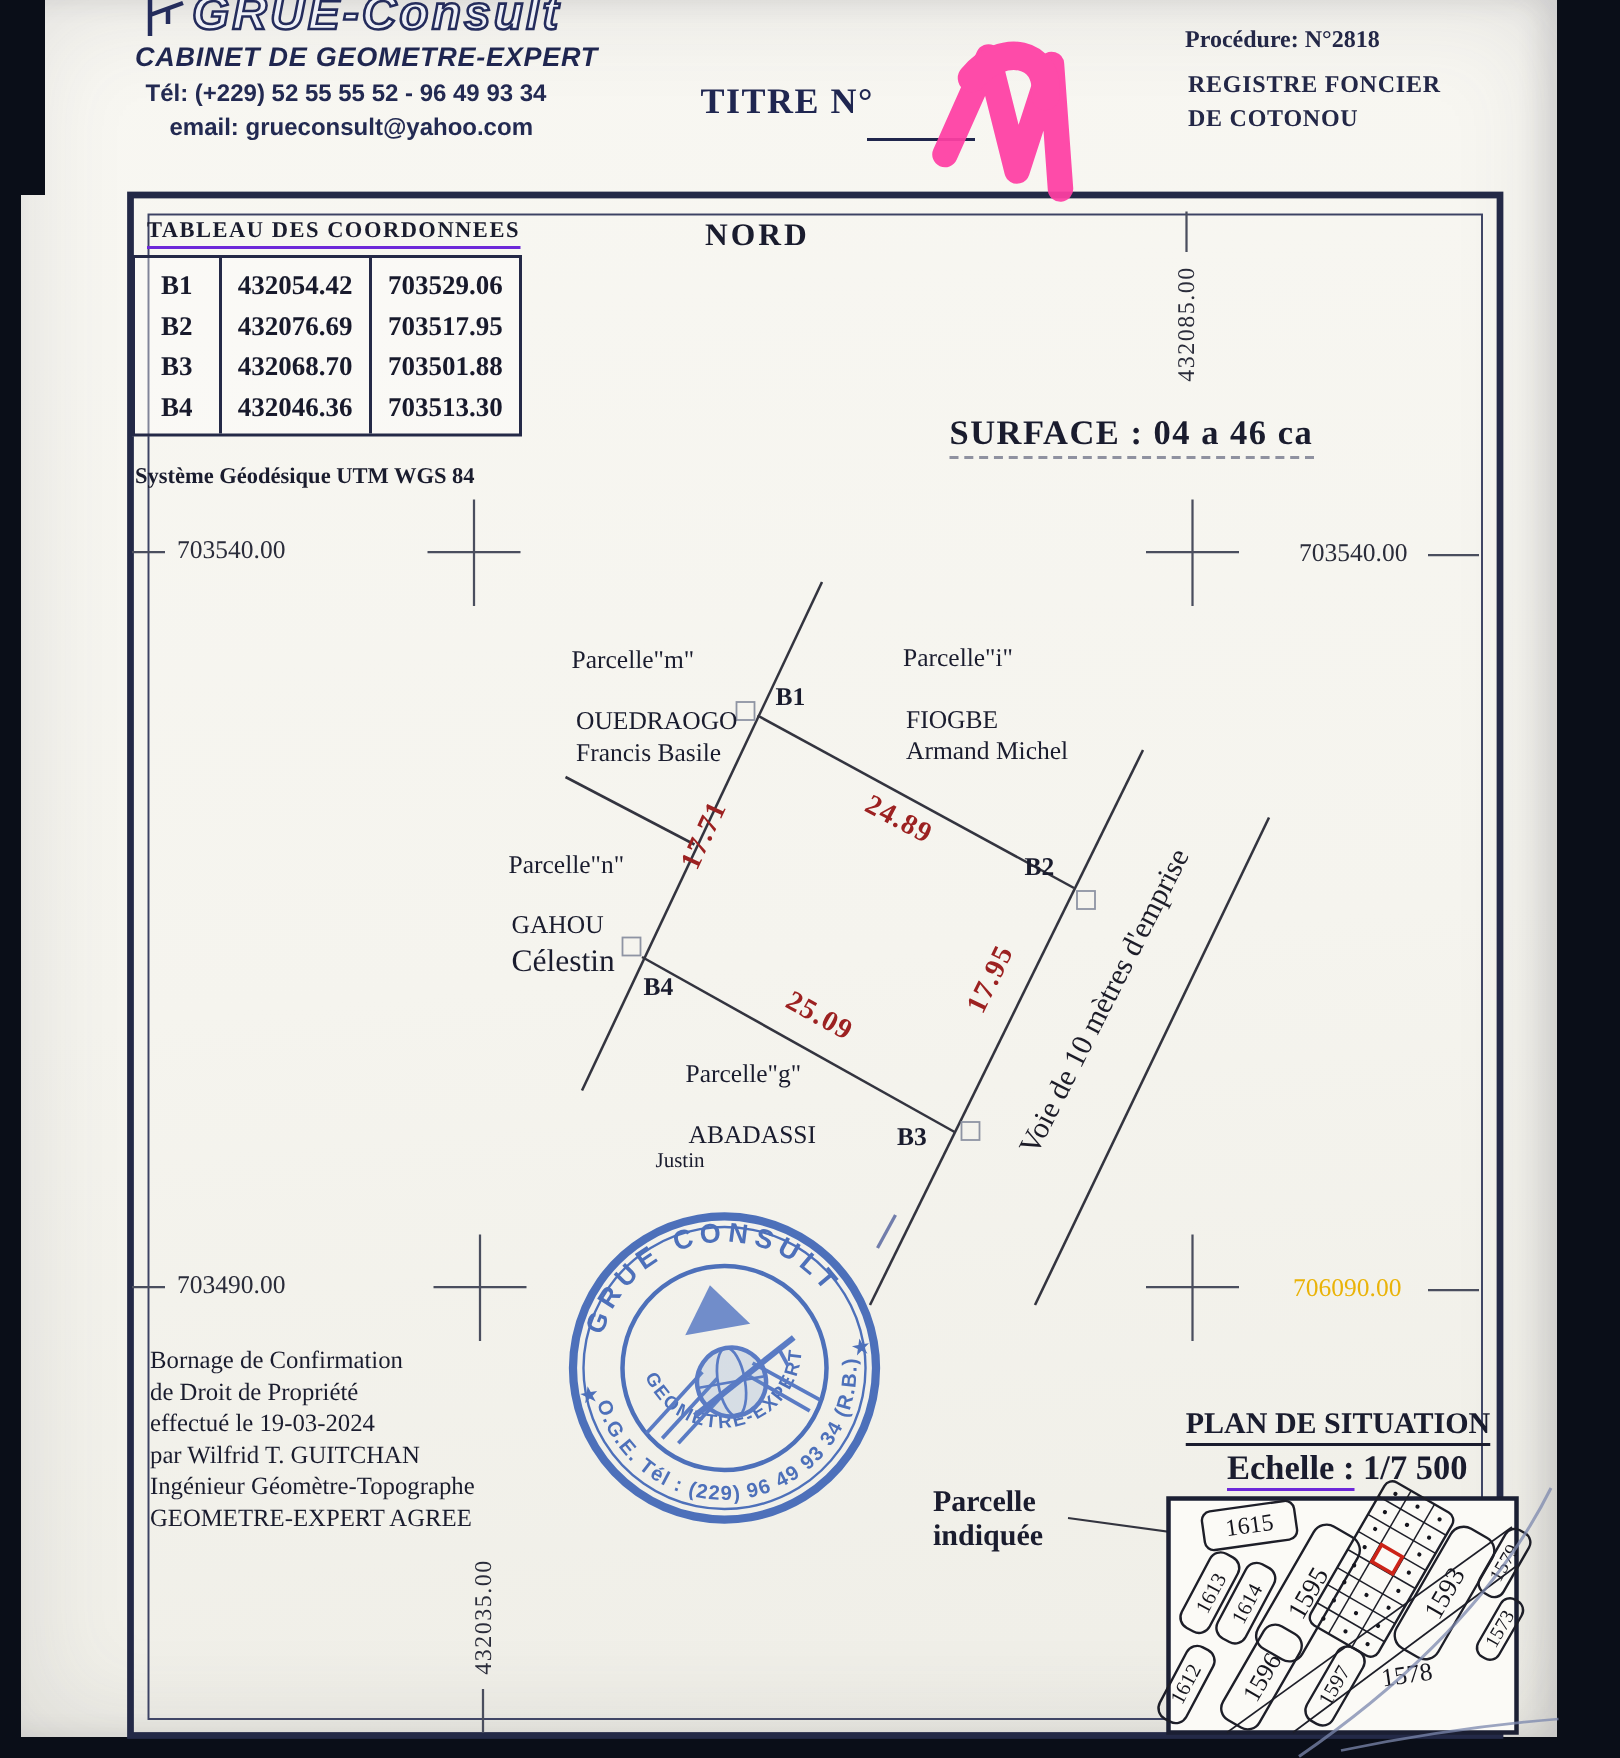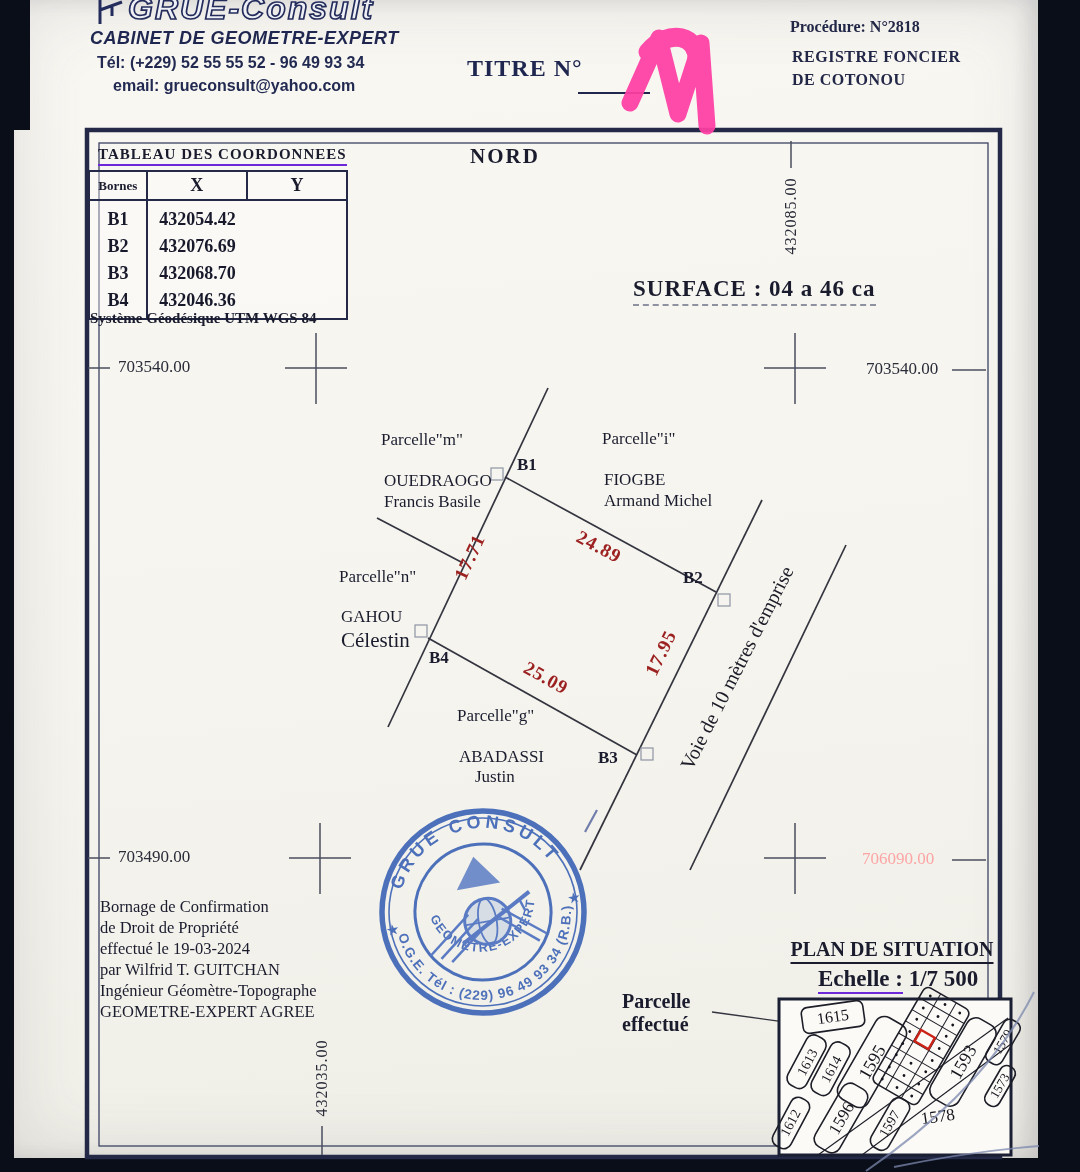--- a/index.html
+++ b/index.html
@@ -252,70 +252,71 @@
 <div class="t sans b" style="left:113px;top:77px;font-size:16px;color:#232a52;">email:  grueconsult@yahoo.com</div>
 
 <div class="t b navy" style="left:467px;top:55px;font-size:24px;letter-spacing:1px;">TITRE N°</div>
 <div class="t" style="left:578px;top:72px;width:72px;border-bottom:2.5px solid #20264c;height:20px;"></div>
 <div class="t b" style="left:790px;top:18px;font-size:16px;color:#232747;">Procédure: N°2818</div>
 <div class="t b" style="left:792px;top:48px;font-size:16px;letter-spacing:0.5px;color:#232747;">REGISTRE FONCIER</div>
 <div class="t b" style="left:792px;top:71px;font-size:16px;letter-spacing:0.5px;color:#232747;">DE COTONOU</div>
 
 <div class="t b u2" style="left:98px;top:146px;font-size:15px;letter-spacing:1px;">TABLEAU  DES  COORDONNEES</div>
 <div id="coordbox">
-  <div class="hdr">
-    <div class="c-borne" style="font-size:13px;line-height:23px;">Bornes</div>
-    <div class="c-x" style="font-size:18px;line-height:23px;">X</div>
-    <div class="c-y" style="font-size:18px;line-height:23px;">Y</div>
-  </div>
   <div class="body">
     <div class="c-borne">
       <div class="cell">B1</div>
       <div class="cell">B2</div>
       <div class="cell">B3</div>
       <div class="cell">B4</div>
     </div>
     <div class="c-x">
       <div class="cell">432054.42</div>
       <div class="cell">432076.69</div>
       <div class="cell">432068.70</div>
       <div class="cell">432046.36</div>
     </div>
+    <div class="c-y">
+      <div class="cell">703529.06</div>
+      <div class="cell">703517.95</div>
+      <div class="cell">703501.88</div>
+      <div class="cell">703513.30</div>
+    </div>
   </div>
 </div>
 <div class="t b" style="left:90px;top:310px;font-size:15px;">Système Géodésique UTM WGS 84</div>
 
 <div class="t b" style="left:470px;top:144px;font-size:21px;letter-spacing:2px;">NORD</div>
 <div class="t b udash" style="left:633px;top:276px;font-size:23px;letter-spacing:1px;">SURFACE :  04 a 46 ca</div>
 
 <div class="t" style="left:118px;top:357px;font-size:17px;color:#2a2c3a;">703540.00</div>
 <div class="t" style="left:866px;top:359px;font-size:17px;color:#2a2c3a;">703540.00</div>
 <div class="t" style="left:118px;top:847px;font-size:17px;color:#2a2c3a;">703490.00</div>
-<div class="t" style="left:862px;top:849px;font-size:17px;color:#fca5a5;">706090.00</div>
+<div class="t" style="left:862px;top:849px;font-size:17px;color:#eab308;">706090.00</div>
 
 <div class="t b" style="left:517px;top:455px;font-size:17px;">B1</div>
 <div class="t b" style="left:683px;top:568px;font-size:17px;">B2</div>
 <div class="t b" style="left:598px;top:748px;font-size:17px;">B3</div>
 <div class="t b" style="left:429px;top:648px;font-size:17px;">B4</div>
 
 <div class="t" style="left:381px;top:430px;font-size:17px;">Parcelle"m"</div>
 <div class="t" style="left:384px;top:471px;font-size:17px;">OUEDRAOGO</div>
 <div class="t" style="left:384px;top:492px;font-size:17px;">Francis Basile</div>
 
 <div class="t" style="left:602px;top:429px;font-size:17px;">Parcelle"i"</div>
 <div class="t" style="left:604px;top:470px;font-size:17px;">FIOGBE</div>
 <div class="t" style="left:604px;top:491px;font-size:17px;">Armand Michel</div>
 
 <div class="t" style="left:339px;top:567px;font-size:17px;">Parcelle"n"</div>
 <div class="t" style="left:341px;top:607px;font-size:17px;">GAHOU</div>
 <div class="t" style="left:341px;top:628px;font-size:21px;">Célestin</div>
 
 <div class="t" style="left:457px;top:706px;font-size:17px;">Parcelle"g"</div>
 <div class="t" style="left:459px;top:747px;font-size:17px;">ABADASSI</div>
-<div class="t" style="left:475px;top:767px;font-size:17px;">Justin</div>
+<div class="t" style="left:437px;top:767px;font-size:14px;">Justin</div>
 
 <div class="rot red b" style="left:470px;top:557px;font-size:19px;letter-spacing:1px;font-family:'Liberation Serif',serif;transform:translate(-50%,-50%) rotate(-65deg);">17.71</div>
 <div class="rot red b" style="left:599px;top:547px;font-size:19px;letter-spacing:1px;font-family:'Liberation Serif',serif;transform:translate(-50%,-50%) rotate(28deg);">24.89</div>
 <div class="rot red b" style="left:661px;top:653px;font-size:19px;letter-spacing:1px;font-family:'Liberation Serif',serif;transform:translate(-50%,-50%) rotate(-64deg);">17.95</div>
 <div class="rot red b" style="left:546px;top:678px;font-size:19px;letter-spacing:1px;font-family:'Liberation Serif',serif;transform:translate(-50%,-50%) rotate(29deg);">25.09</div>
 
 <div class="rot" style="left:737px;top:668px;font-size:20px;color:#1c1c28;font-family:'Liberation Serif',serif;transform:translate(-50%,-50%) rotate(-63deg);">Voie de 10 mètres d'emprise</div>
 
 <div class="t" style="left:100px;top:897px;font-size:16.5px;">Bornage de Confirmation</div>
 <div class="t" style="left:100px;top:918px;font-size:16.5px;">de Droit de Propriété</div>
@@ -324,15 +325,15 @@
 <div class="t" style="left:100px;top:981px;font-size:16.5px;font-family:Liberation Serif, serif;">Ingénieur Géomètre-Topographe</div>
 <div class="t" style="left:100px;top:1002px;font-size:16.5px;">GEOMETRE-EXPERT AGREE</div>
 
 
 <div class="t b" style="left:892px;top:938px;font-size:20px;transform:translateX(-50%);border-bottom:2.5px solid #1a1c2e;padding-bottom:1px;">PLAN DE SITUATION</div>
 <div class="t b" style="left:818px;top:966px;font-size:23px;">
   <span class="u2">Echelle :</span>
   <span>1/7 500</span>
 </div>
 <div class="t b" style="left:622px;top:990px;font-size:20px;">Parcelle</div>
-<div class="t b" style="left:622px;top:1013px;font-size:20px;">effectué</div>
+<div class="t b" style="left:622px;top:1013px;font-size:20px;">indiquée</div>
 
 </div>
 
 </body></html>

